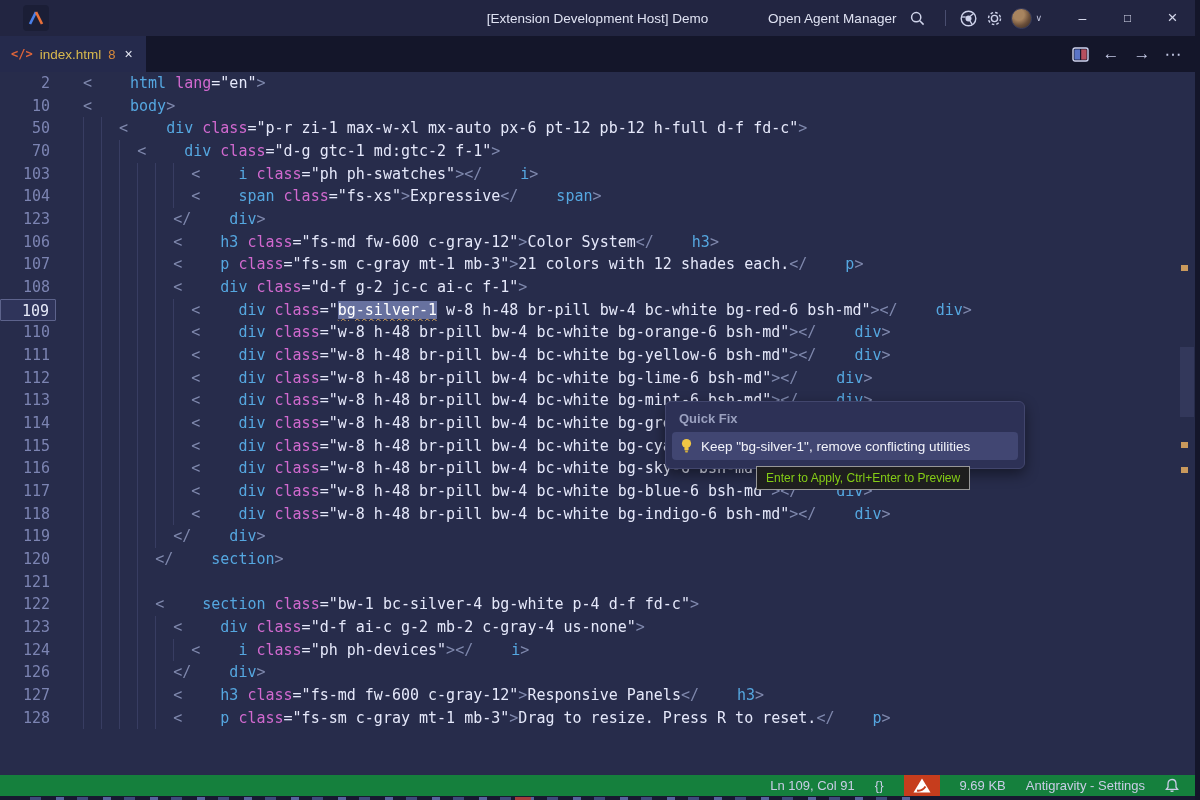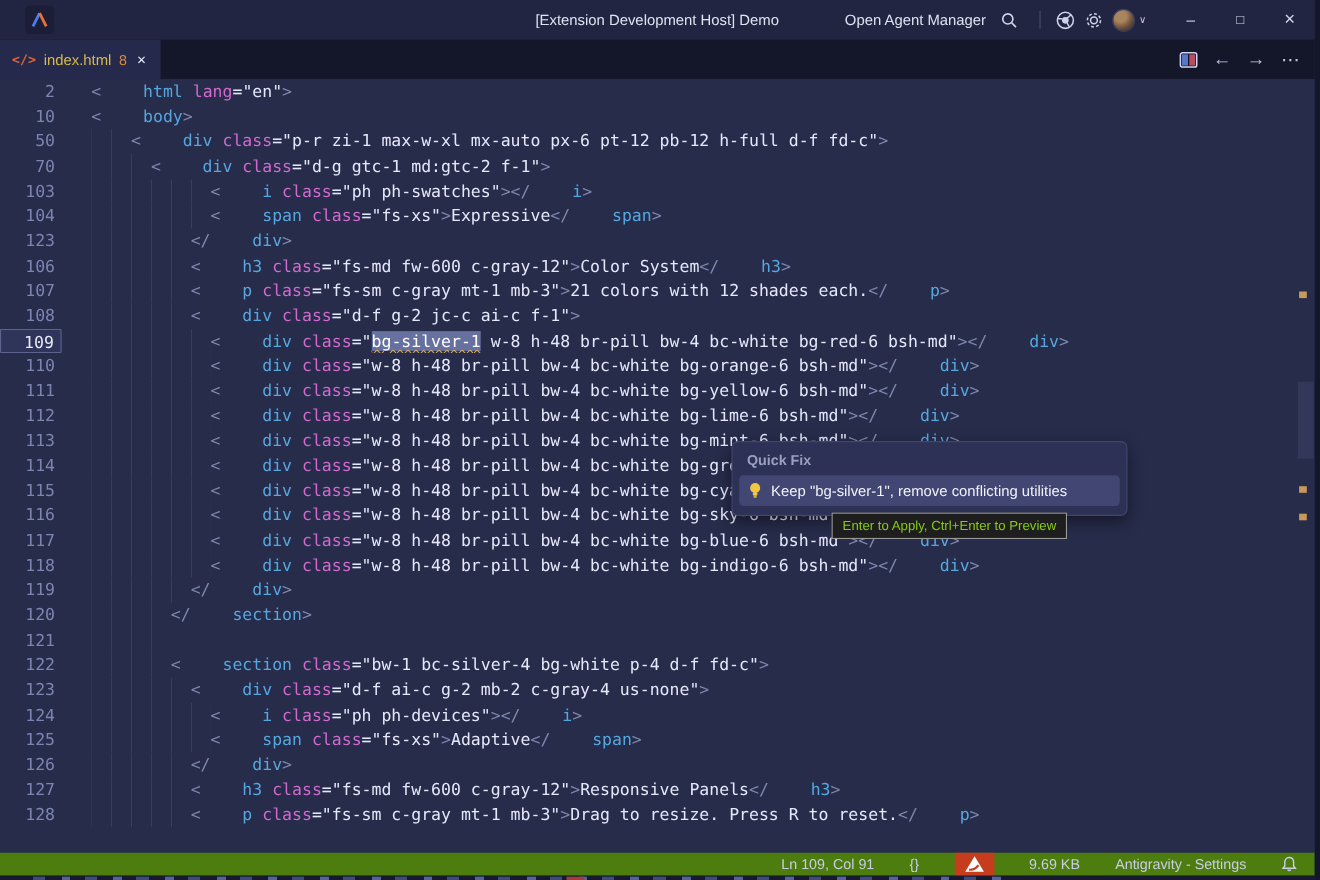--- a/index.html
+++ b/index.html
@@ -57,22 +57,22 @@
               border:1px solid #42466d; border-radius:6px; box-shadow:0 5px 14px rgba(0,0,0,.45);
               padding:6px 0 8px; z-index:20; font-family:"Liberation Sans",sans-serif; }
   .qf-header { color:#9aa0bf; font-size:13px; font-weight:bold; padding:3px 13px 6px; }
   .qf-item { margin:0 6px; padding:6px 8px; border-radius:4px; background:#414672; color:#f2f3fa;
              font-size:13.5px; display:flex; align-items:center; gap:8px; cursor:pointer; }
   .qf-tooltip { position:absolute; left:756px; top:394px; z-index:30; background:#1e1e1e;
                 border:1px solid #979797; color:#84cc16; font-size:12px; padding:4px 9px;
                 font-family:"Liberation Sans",sans-serif; }
 
   
-  .statusbar { height:21px; background:#4d7c0f; display:flex; align-items:center; justify-content:flex-end;
-               gap:32px; padding-right:16px; color:#c9cde6; font-size:13px; }
+  .statusbar { height:21px; background:#15803d; display:flex; align-items:center; justify-content:flex-end;
+               gap:20px; padding-right:16px; color:#c9cde6; font-size:13px; }
   .sb-item { display:flex; align-items:center; cursor:pointer; }
   .sb-badge { background:#c63d1d; height:21px; width:36px; display:flex; align-items:center; justify-content:center; }
 
   
   .edge-artifact { height:4px; background:#171930; position:relative; overflow:hidden; }
   .edge-artifact .dashes { position:absolute; left:30px; top:1px; width:890px; height:3px;
       background:repeating-linear-gradient(90deg, #3d4a7a 0 11px, transparent 11px 26px, #55639c 26px 34px, transparent 34px 47px); }
   .edge-artifact .red-dash { position:absolute; left:515px; top:1px; width:16px; height:3px; background:#a33c3c; }
 </style>
 </head>
@@ -301,25 +301,20 @@
     <div class="fold"></div>
     <div class="code"><span class="indent" style="width: 90.3px;"></span><span class="tk-p">&lt;</span><span class="tk-t">div</span><span class="tk-a"> class</span><span class="tk-s">="d-f ai-c g-2 mb-2 c-gray-4 us-none"</span><span class="tk-p">&gt;</span></div>
   </div>
 
   <div class="row">
     <div class="ln">124</div>
     <div class="fold"></div>
     <div class="code"><span class="indent" style="width: 108.36px;"></span><span class="tk-p">&lt;</span><span class="tk-t">i</span><span class="tk-a"> class</span><span class="tk-s">="ph ph-devices"</span><span class="tk-p">&gt;&lt;/</span><span class="tk-t">i</span><span class="tk-p">&gt;</span></div>
   </div>
 
-  <div class="row">
-    <div class="ln">125</div>
-    <div class="fold"></div>
-    <div class="code"><span class="indent" style="width: 108.36px;"></span><span class="tk-p">&lt;</span><span class="tk-t">span</span><span class="tk-a"> class</span><span class="tk-s">="fs-xs"</span><span class="tk-p">&gt;</span><span class="tk-x">Adaptive</span><span class="tk-p">&lt;/</span><span class="tk-t">span</span><span class="tk-p">&gt;</span></div>
-  </div>
 
   <div class="row">
     <div class="ln">126</div>
     <div class="fold"></div>
     <div class="code"><span class="indent" style="width: 90.3px;"></span><span class="tk-p">&lt;/</span><span class="tk-t">div</span><span class="tk-p">&gt;</span></div>
   </div>
 
   <div class="row">
     <div class="ln">127</div>
     <div class="fold"></div>

